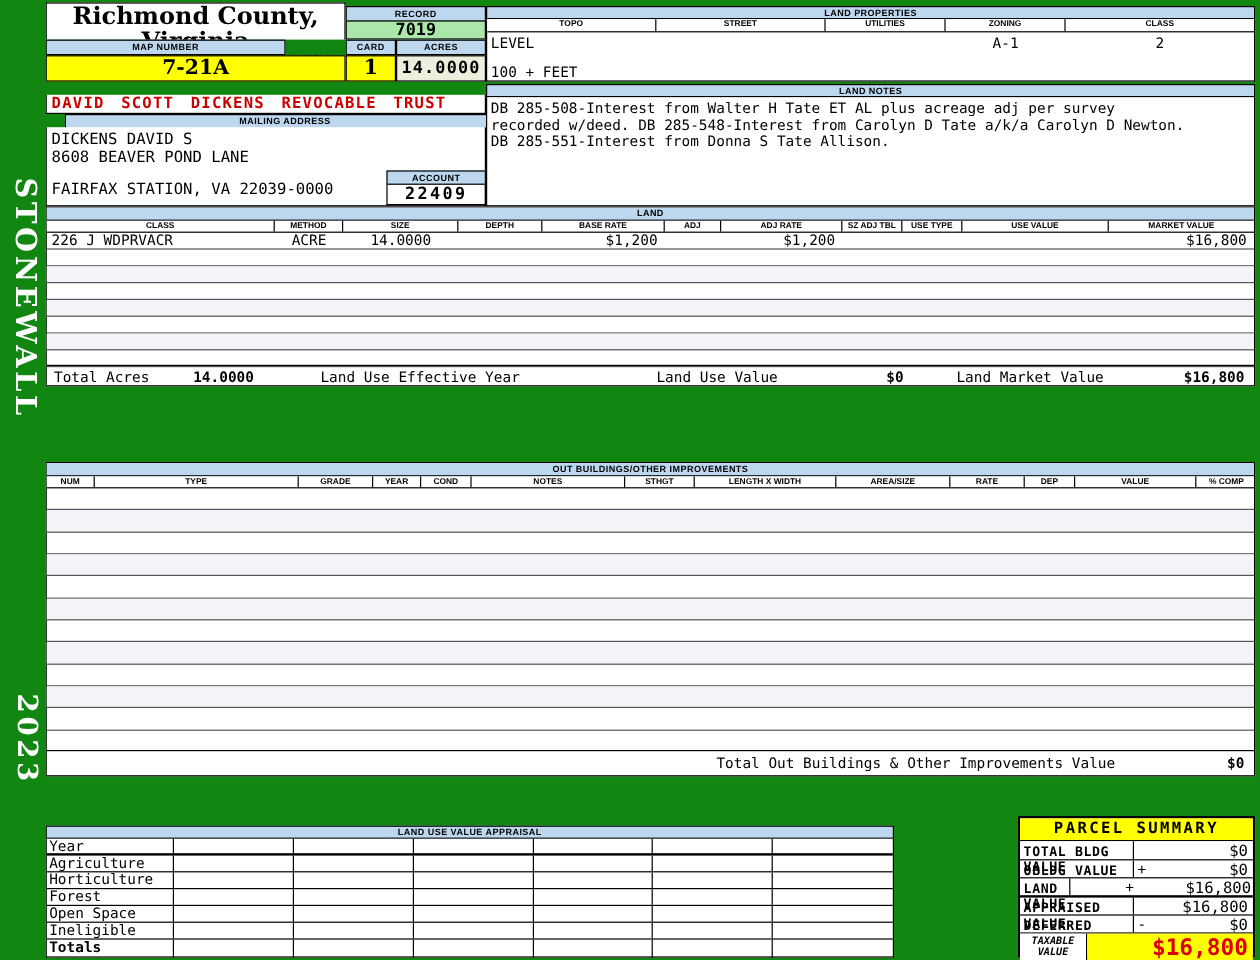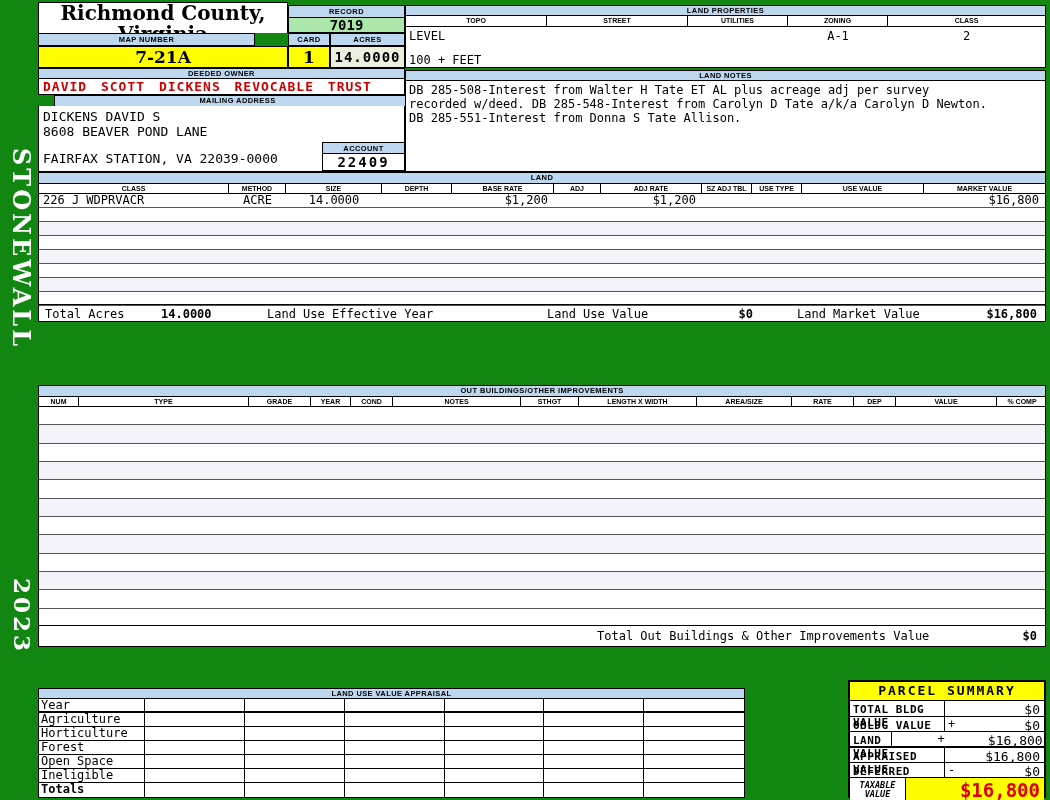--- a/index.html
+++ b/index.html
@@ -47,30 +47,29 @@
   <div class="abs vtext" style="left:2px; top:148px; width:34px; height:190px; font-size:24px;">STONEWALL</div>
   <div class="abs vtext" style="left:2px; top:578px; width:34px; height:70px; font-size:23px;">2023</div>
 
   <div class="abs" style="left:38px; top:2px; width:367px; height:66px;">
     <div class="abs box" style="left:0; top:0; width:250px; height:31px; border-bottom:none;">
       <div class="title-main">Richmond County, Virginia</div>
       <div class="title-sub">Commissioner of the Revenue, PO Box 366, Warsaw, VA 22572</div>
     </div>
     <div class="abs bluebar" style="left:250px; top:3px; width:117px; height:13px; line-height:12px;">RECORD</div>
     <div class="abs cell val-green" style="left:250px; top:15px; width:117px; height:16px; line-height:15px;">7019</div>
-    <div class="abs bluebar" style="left:0; top:31px; width:217px; height:13px; line-height:12px;">MAP NUMBER</div>
+    <div class="abs bluebar" style="left:0; top:31px; width:200px; height:13px; line-height:12px;">MAP NUMBER</div>
     <div class="abs bluebar" style="left:250px; top:31px; width:42px; height:13px; line-height:12px;">CARD</div>
     <div class="abs bluebar" style="left:292px; top:31px; width:75px; height:13px; line-height:12px;">ACRES</div>
     <div class="abs cell val-yellow" style="left:0; top:44px; width:250px; height:22px; line-height:21px;">7-21A</div>
     <div class="abs cell val-yellow" style="left:250px; top:44px; width:42px; height:22px; line-height:21px;">1</div>
     <div class="abs cell val-cream" style="left:292px; top:44px; width:75px; height:22px; line-height:21px;">14.0000</div>
   </div>
 
   <div class="abs" style="left:38px; top:68px; width:367px; height:104px;">
-    <div class="abs bluebar" style="left:0; top:0; width:367px; height:11px;">DEEDED OWNER</div>
     <div class="abs box mono b" style="left:0; top:11px; width:367px; height:16px; border-top:none; color:var(--red); font-size:13px; letter-spacing:1px; word-spacing:5px; padding-left:4px; line-height:15px;">DAVID SCOTT DICKENS REVOCABLE TRUST</div>
     <div class="abs bluebar" style="left:16px; top:27px; width:367px; height:26px;">MAILING ADDRESS</div>
     <div class="abs box" style="left:0; top:38px; width:367px; height:66px; border-top:none;">
       <div class="abs mono" style="left:4px; top:3px; font-size:13px;">DICKENS DAVID S</div>
       <div class="abs mono" style="left:4px; top:18px; font-size:13px;">8608 BEAVER POND LANE</div>
       <div class="abs mono" style="left:4px; top:45px; font-size:13px;">FAIRFAX STATION, VA 22039-0000</div>
       <div class="abs bluebar" style="left:283px; top:36px; width:83px; height:12px; line-height:11px;">ACCOUNT</div>
       <div class="abs mono b tac" style="left:283px; top:48px; width:83px; height:17px; border:1px solid #000; border-top:none; font-size:14px; letter-spacing:2px; line-height:16px;">22409</div>
     </div>
   </div>

